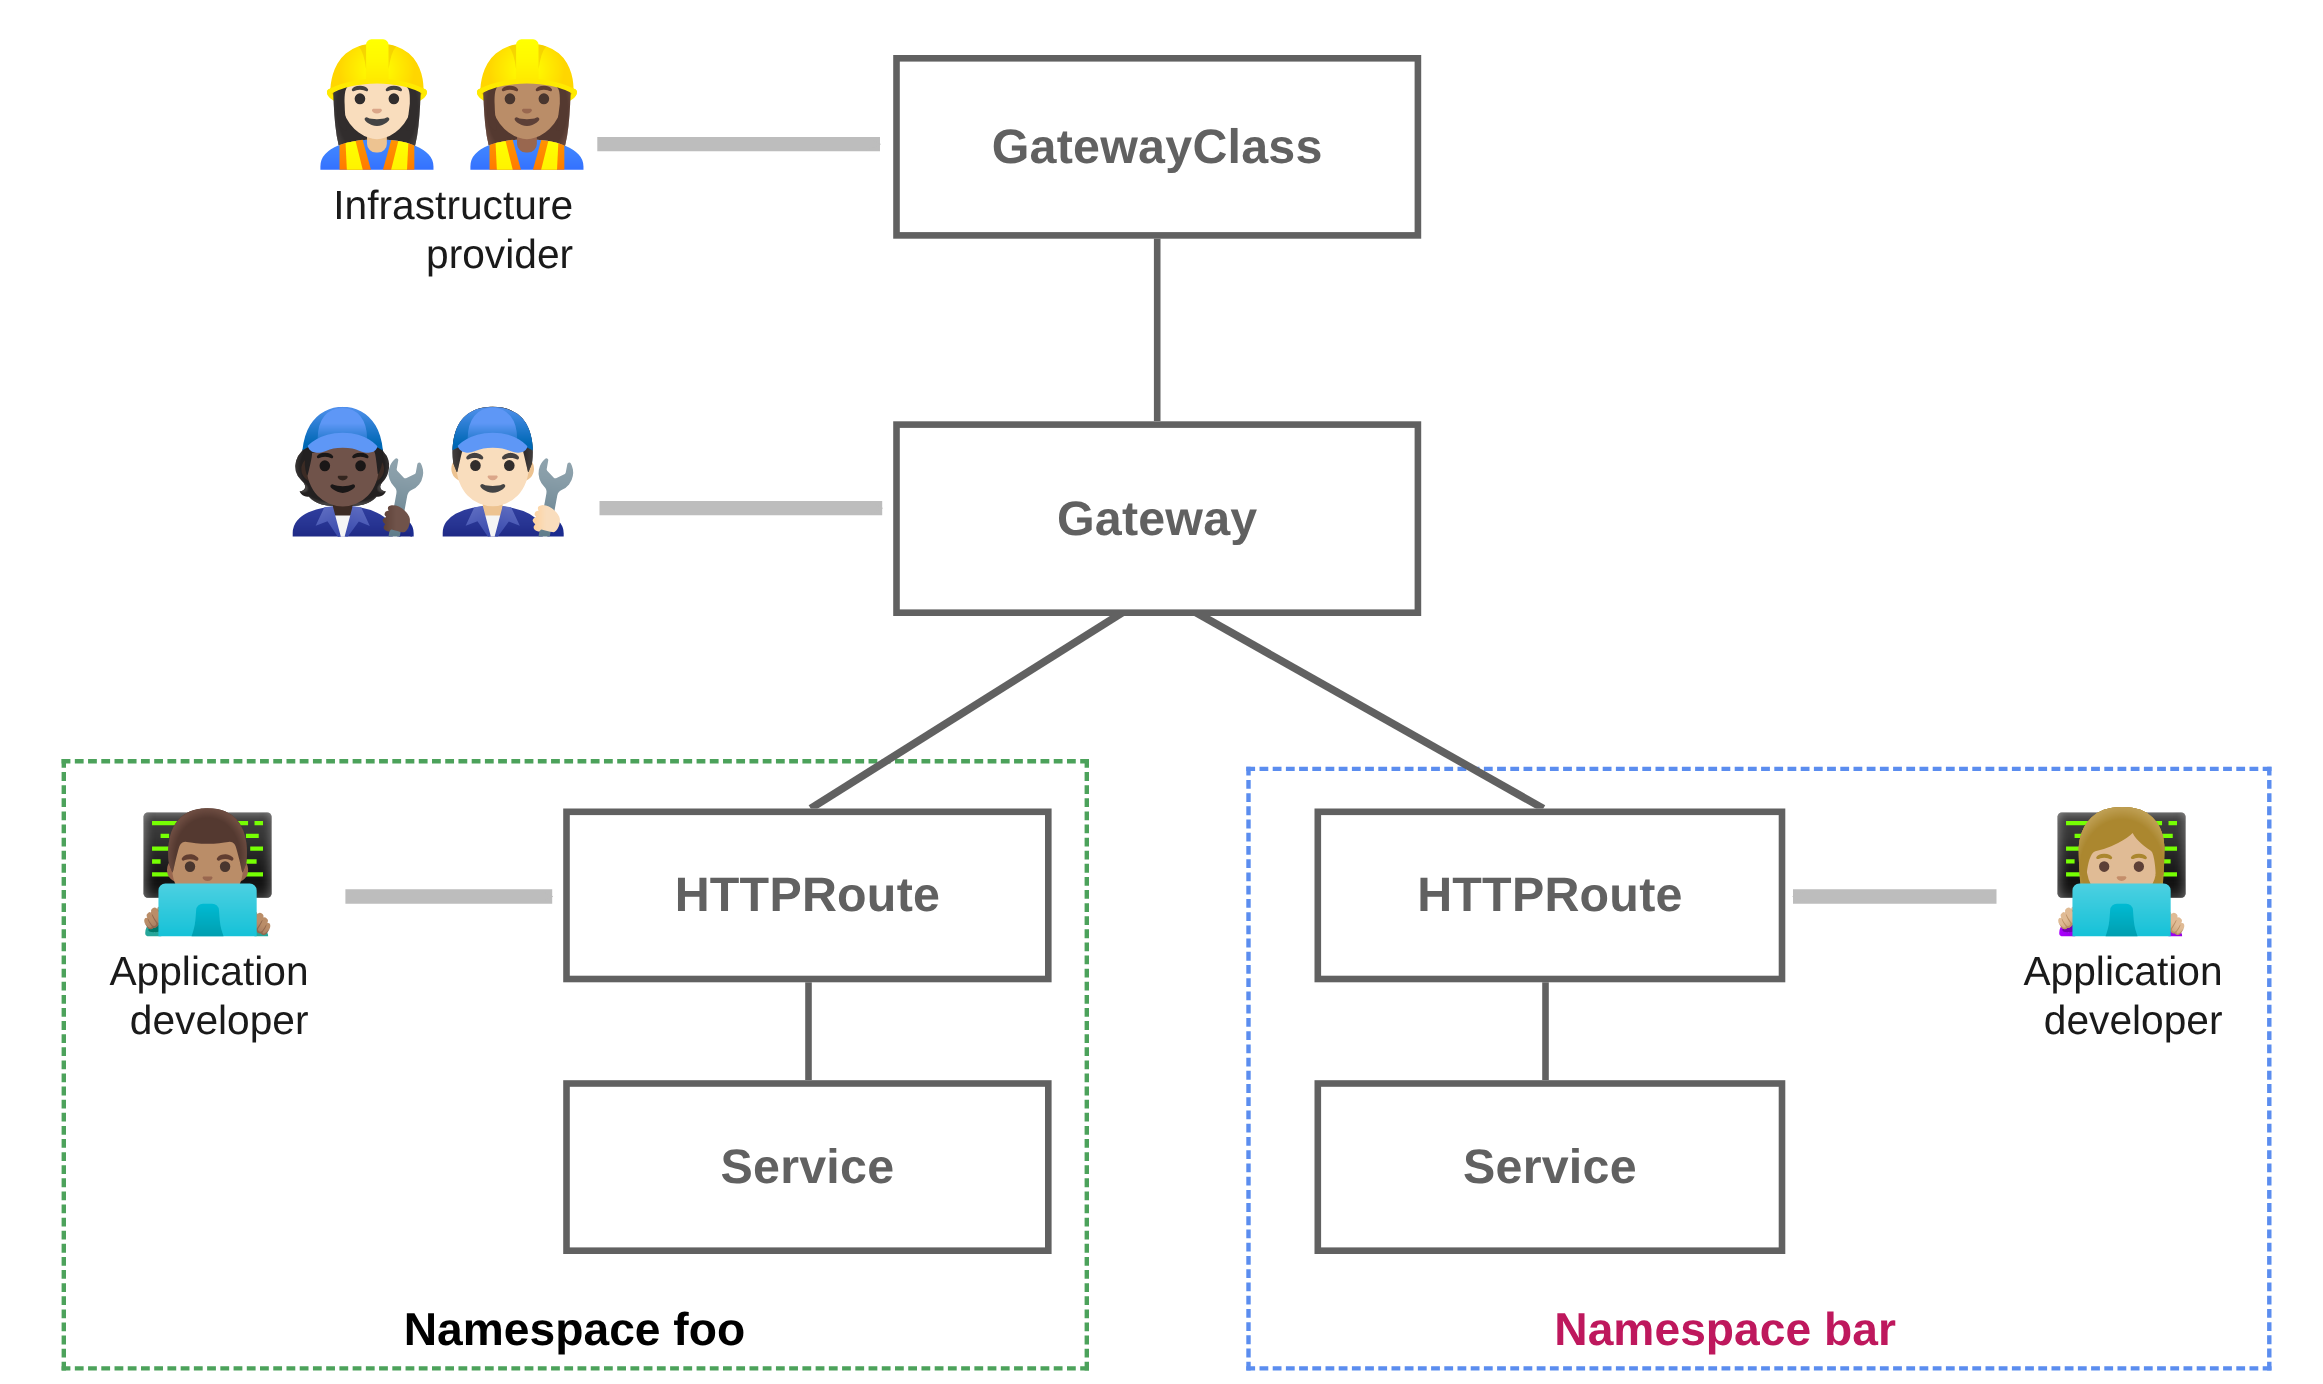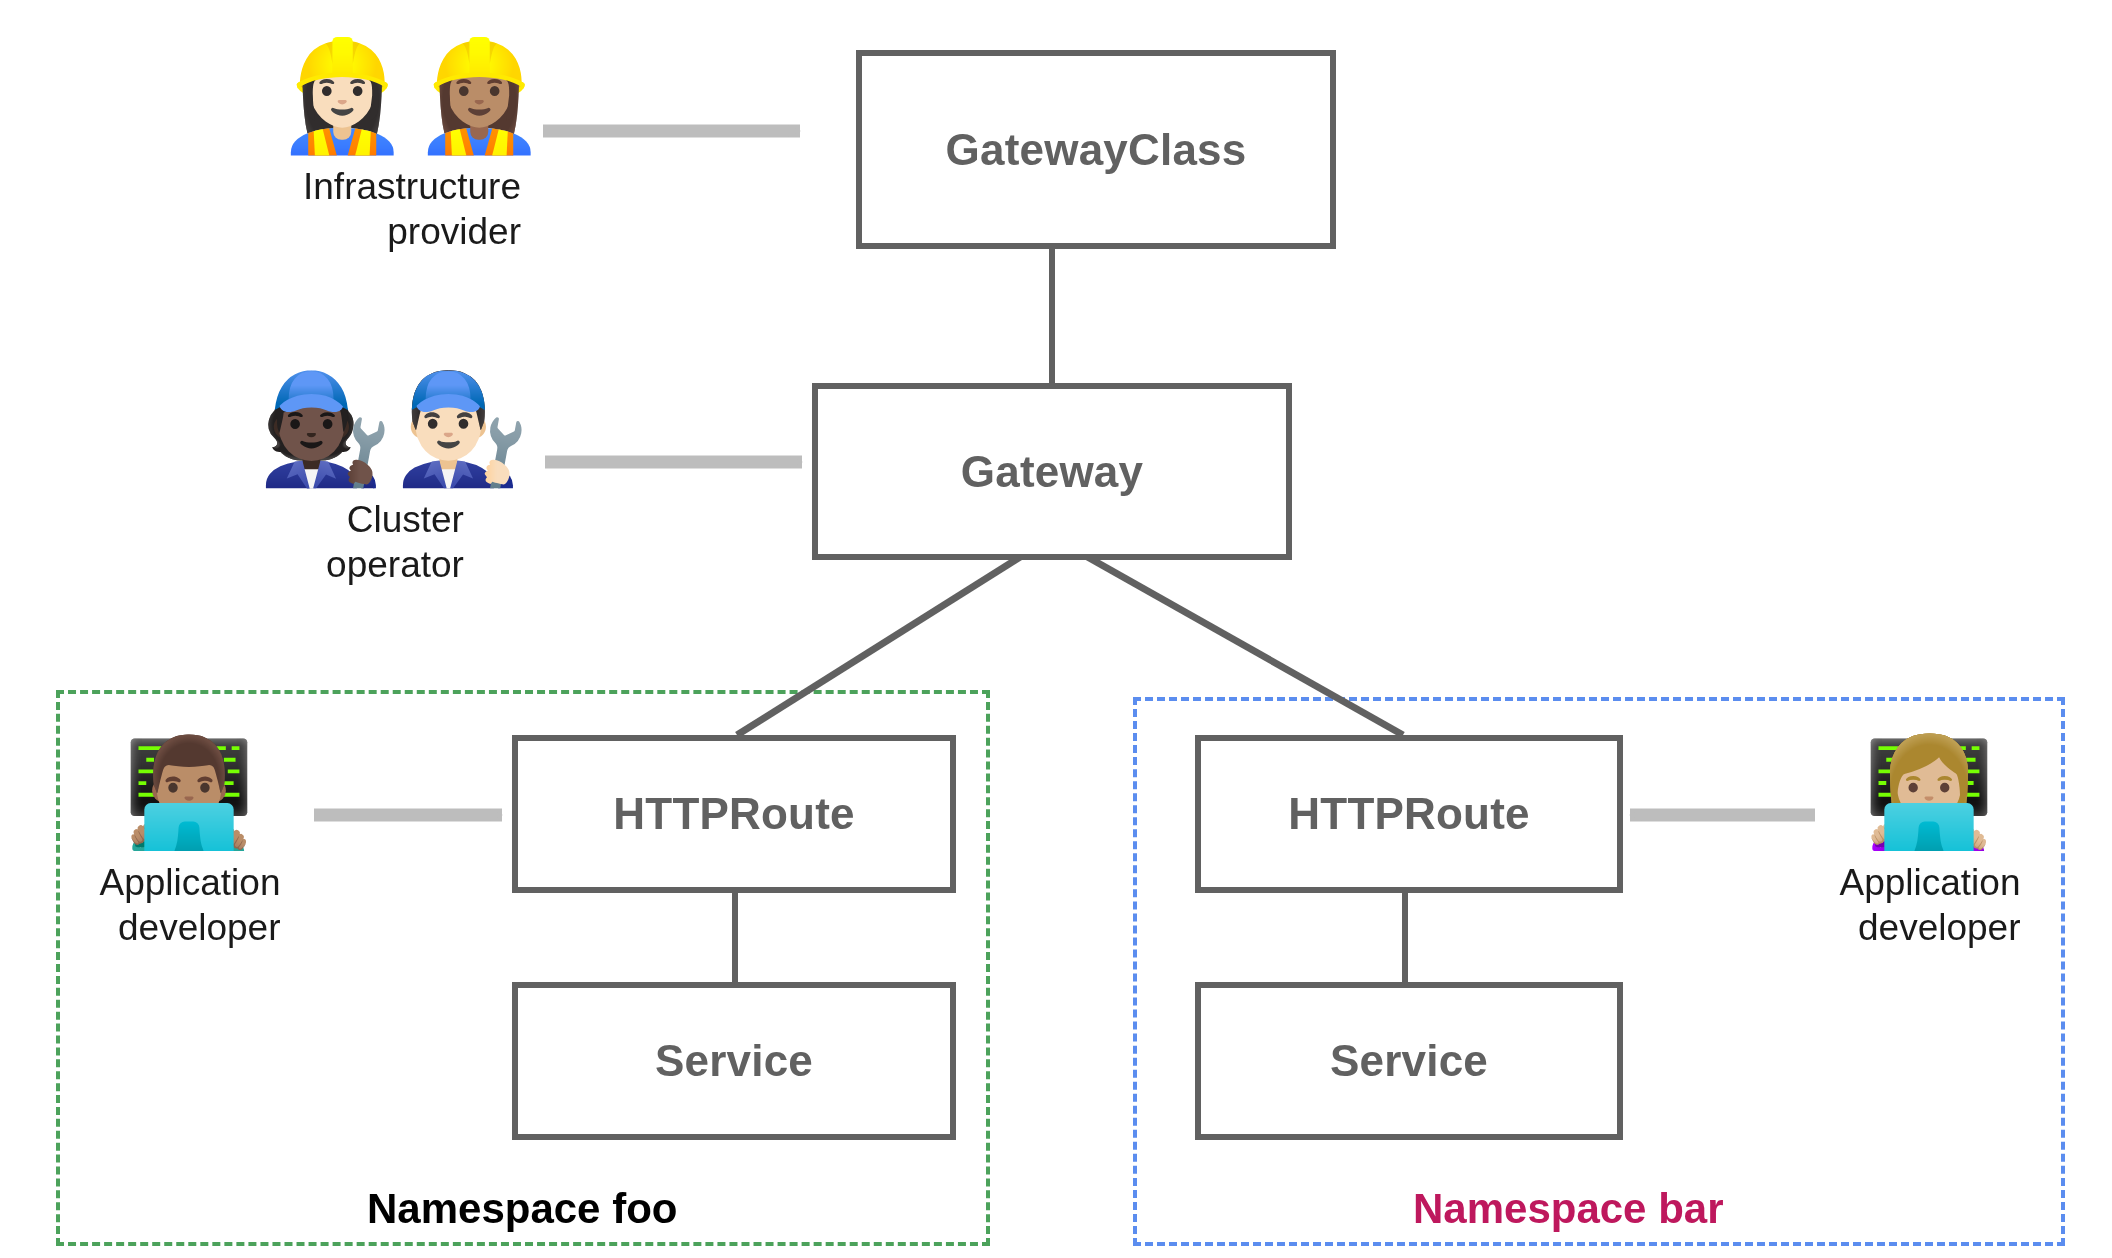--- a/index.html
+++ b/index.html
@@ -121,21 +121,21 @@
 
     <line x1="1815" y1="815" x2="1630" y2="815" stroke="#bdbdbd" stroke-width="13" marker-end="url(#arrowGray)"></line>
   </svg>
 
   <div class="namespace" style="left:56px; top:690px; width:934px; height:556px; border-color:#4ca25b;"></div>
   <div class="ns-title" style="left:367px; top:1185px; color:#000000;">Namespace foo</div>
 
   <div class="namespace" style="left:1133px; top:697px; width:932px; height:549px; border-color:#5b8def;"></div>
   <div class="ns-title" style="left:1413px; top:1185px; color:#be185d;">Namespace bar</div>
 
-  <div class="res-box" style="left:812px; top:50px; width:480px; height:199px;margin-left:44px;">
+  <div class="res-box" style="left:812px; top:50px; width:480px; height:167px;">
     <span class="res-label">GatewayClass</span>
   </div>
 
   <div class="res-box" style="left:812px; top:383px; width:480px; height:177px;">
     <span class="res-label">Gateway</span>
   </div>
 
   <div class="res-box" style="left:512px; top:735px; width:444px; height:158px;">
     <span class="res-label">HTTPRoute</span>
   </div>
@@ -153,22 +153,20 @@
   </div>
 
   <div class="actor" style="left:272px; top:42px; width:280px;">
     <div class="actor-emojis" style="font-size:108px;">👷🏻‍♀️👷🏽‍♀️</div>
     <div class="actor-label">Infrastructure
 provider</div>
   </div>
 
   <div class="actor" style="left:255px; top:375px; width:280px;">
     <div class="actor-emojis" style="font-size:108px;">🧑🏿‍🔧👨🏻‍🔧</div>
-    <div class="actor-label">Cluster
-operator</div>
   </div>
 
   <div class="actor" style="left:80px; top:740px; width:220px;">
     <div class="actor-emojis" style="font-size:106px;">👨🏽‍💻</div>
     <div class="actor-label">Application
 developer</div>
   </div>
 
   <div class="actor" style="left:1820px; top:740px; width:220px;">
     <div class="actor-emojis" style="font-size:106px;">👩🏼‍💻</div>

